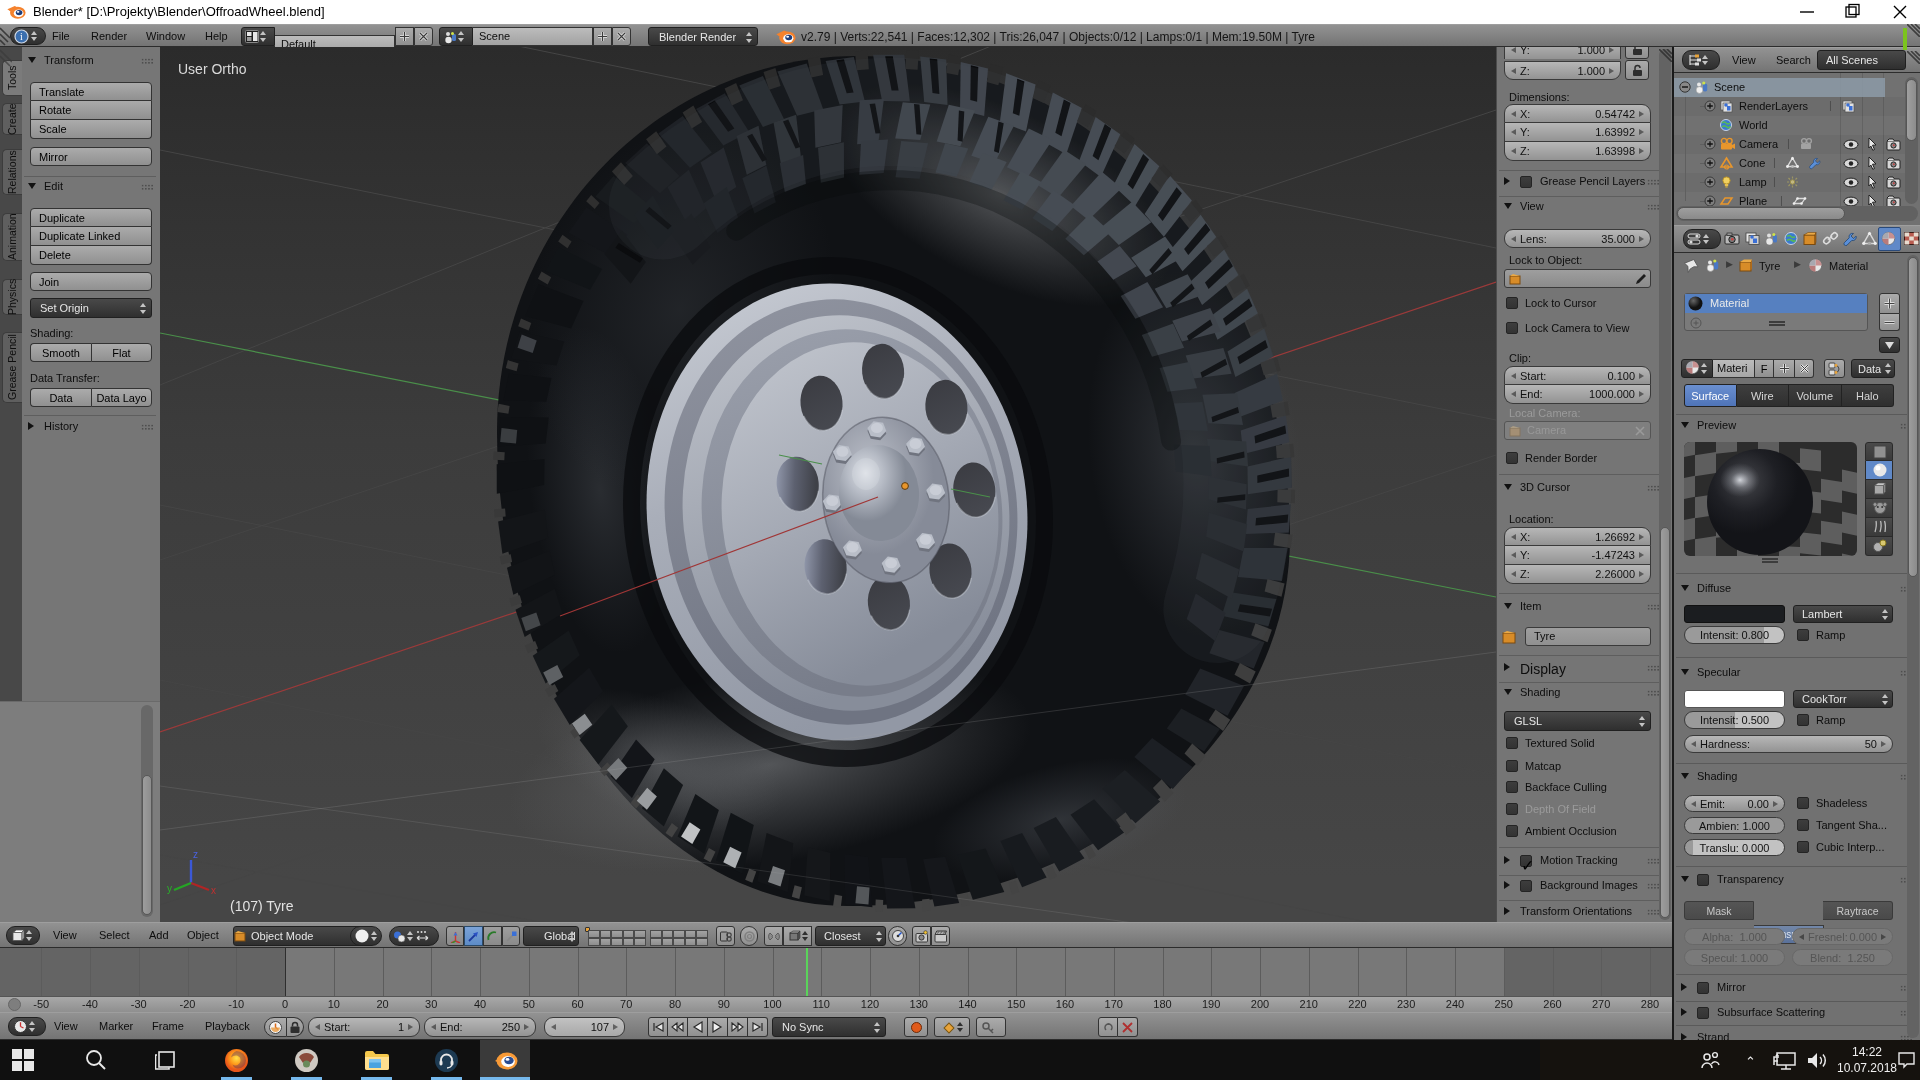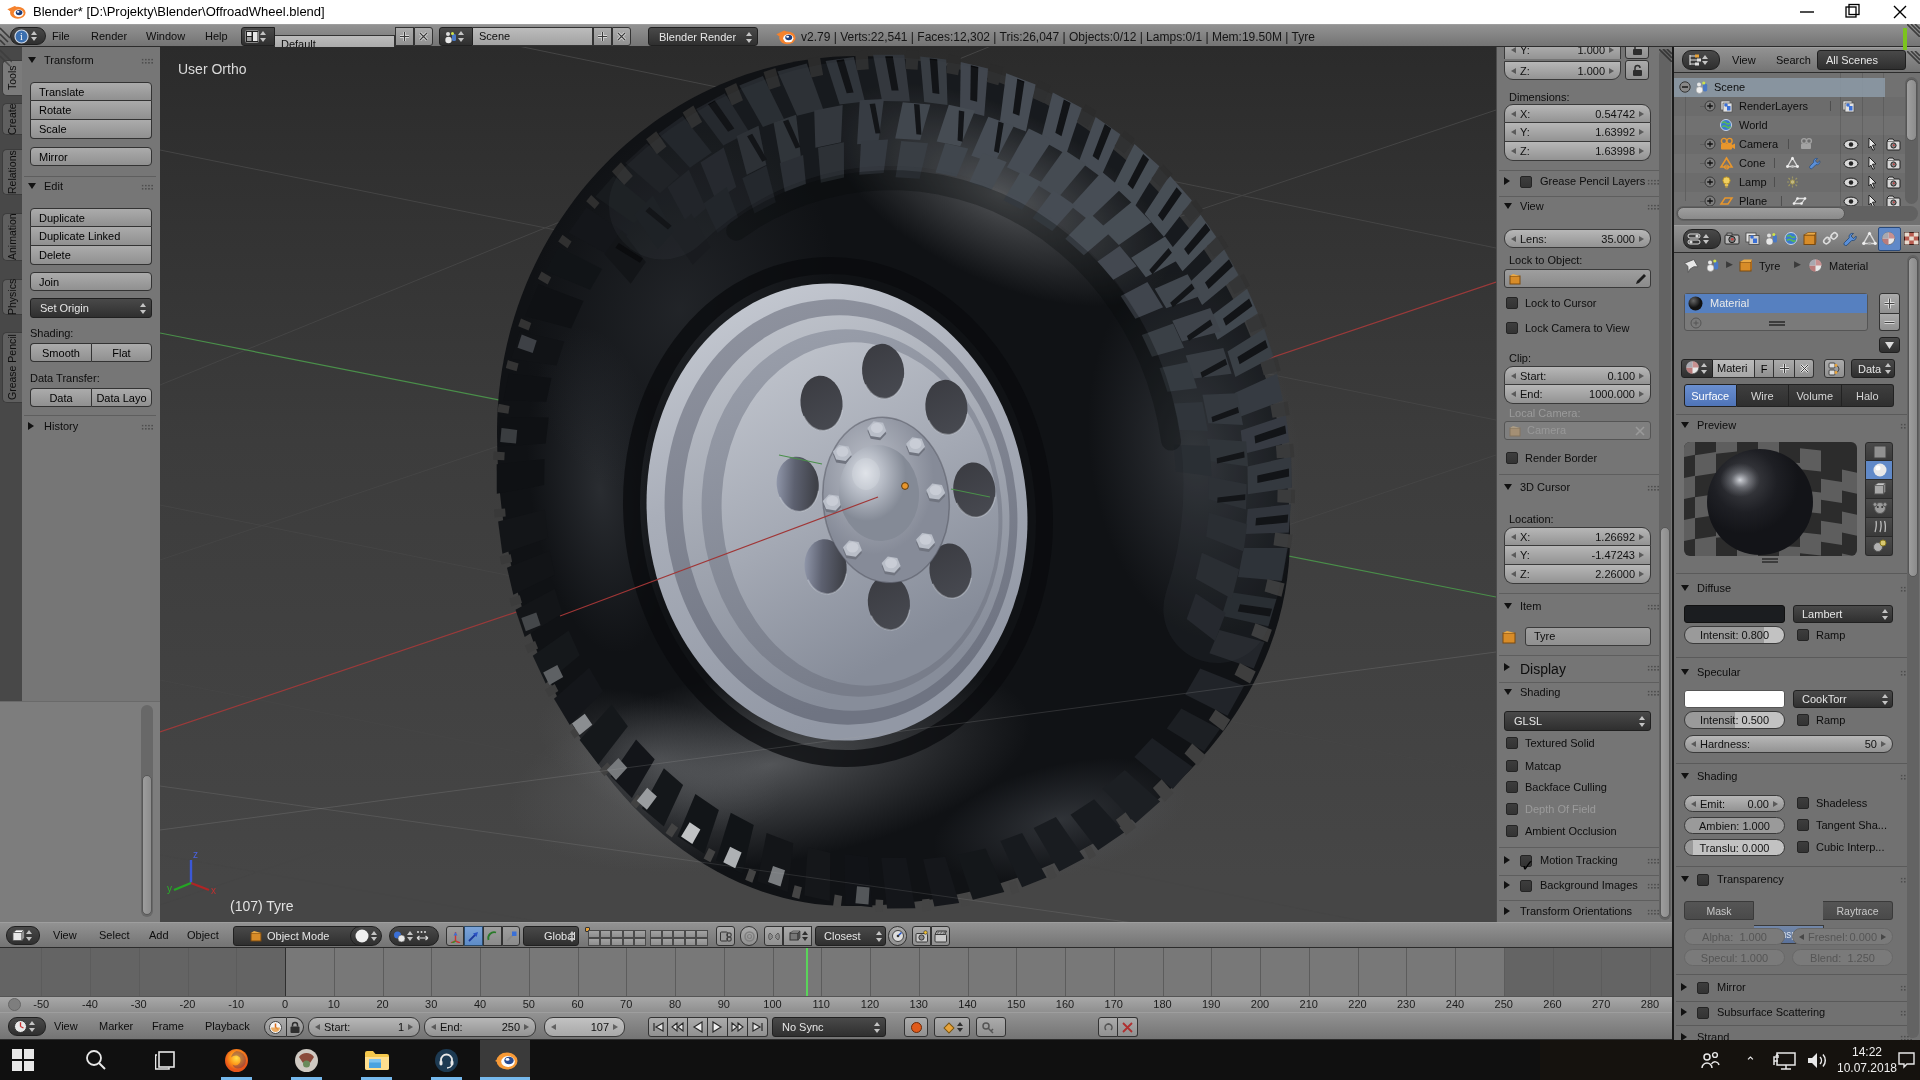--- a/index.html
+++ b/index.html
@@ -735,21 +735,21 @@
       </svg>
 <span class="updn" style="margin-left:1px">
         <i class="tu"></i>
         <i class="td"></i>
       </span>
     </div>
     <span class="lbl abs" style="left:53px;top:6px">View</span>
     <span class="lbl abs" style="left:99px;top:6px">Select</span>
     <span class="lbl abs" style="left:149px;top:6px">Add</span>
     <span class="lbl abs" style="left:187px;top:6px">Object</span>
-    <div class="abs ddark" style="left:233px;top:3px;width:133px;height:20px;padding-left:16px">
+    <div class="abs ddark" style="left:233px;top:3px;width:133px;height:20px;padding-left:0">
 <svg width="13" height="12">
         <rect x="1" y="3" width="10" height="8" fill="#d88c28" stroke="#7a4a10" stroke-width="1"></rect>
         <path d="M1 3 L4 1 L11 3" fill="#eaa945"></path>
       </svg>
 <span style="margin-left:4px">Object Mode</span>
       <span class="updn" style="position:absolute;right:4px;top:4px">
         <i class="tu"></i>
         <i class="td"></i>
       </span>
     </div>

